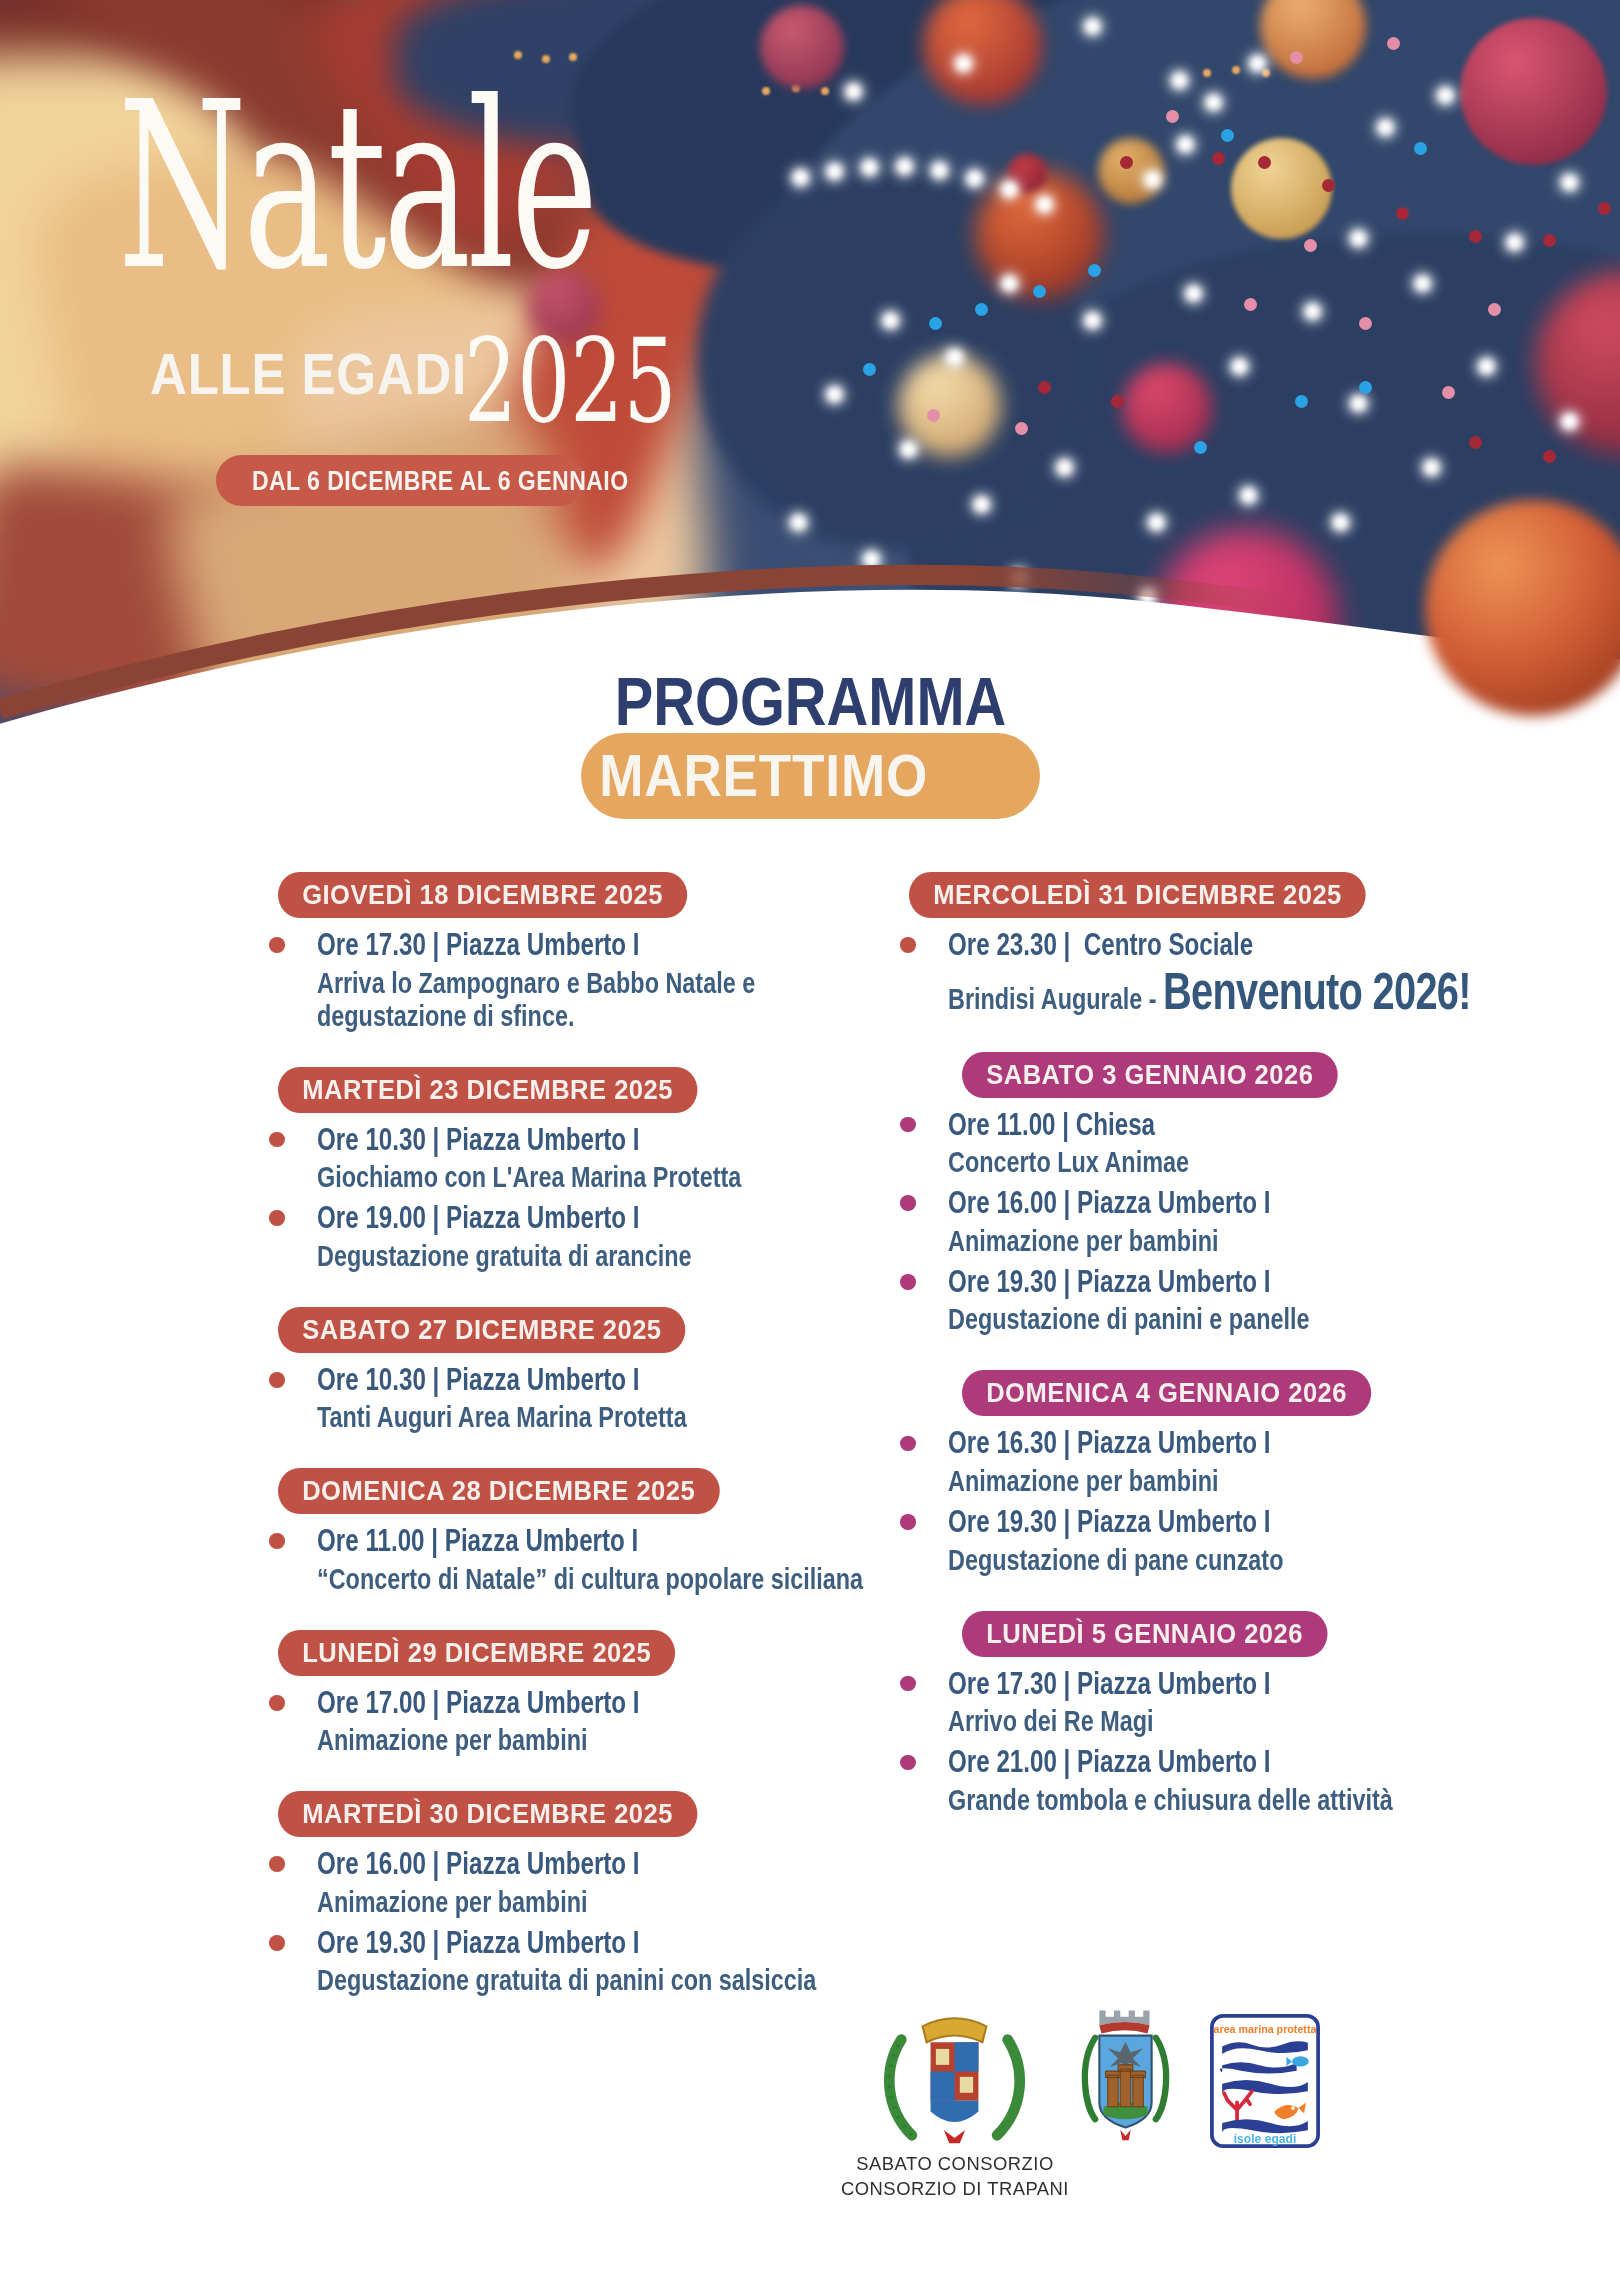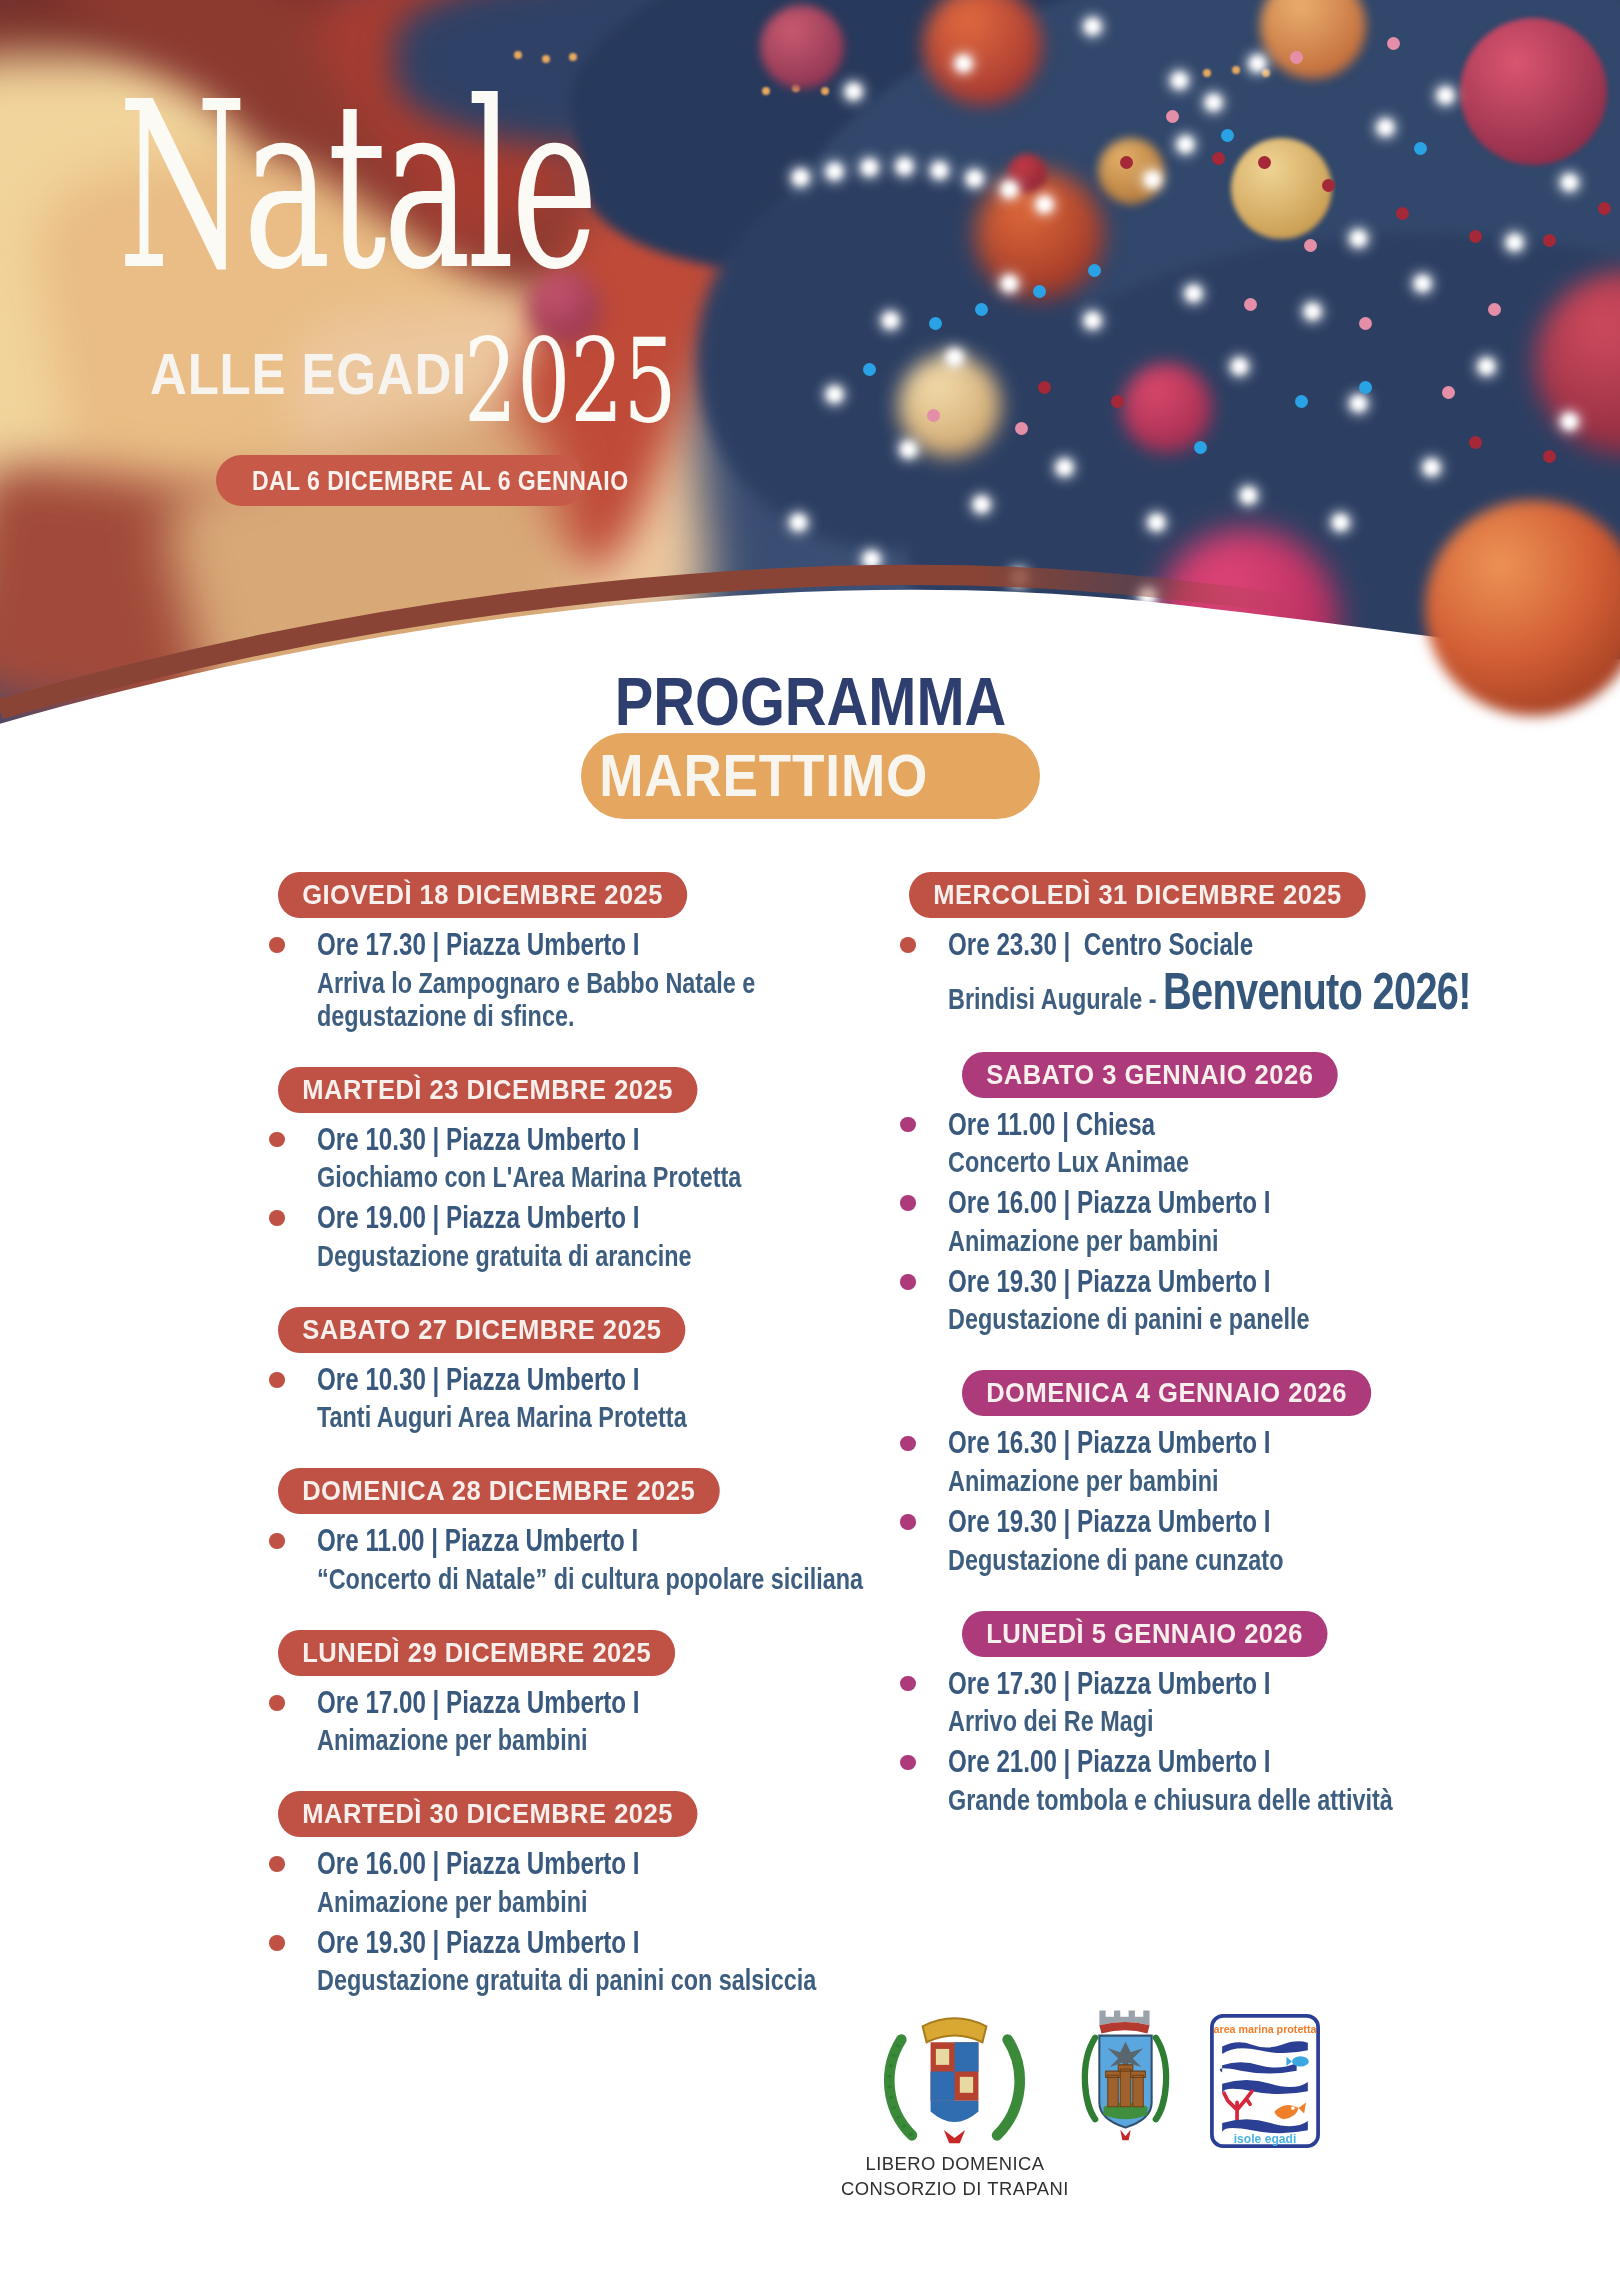--- a/index.html
+++ b/index.html
@@ -336,21 +336,21 @@
       <rect x="42" y="22" width="36" height="44" fill="#b5412f"></rect>
       <rect x="60" y="22" width="18" height="22" fill="#2f6db0"></rect>
       <rect x="42" y="44" width="18" height="22" fill="#2f6db0"></rect>
       <path d="M42,66 L78,66 L78,74 Q60,90 42,74 Z" fill="#2f6db0"></path>
       <rect x="46" y="27" width="10" height="12" fill="#e8d9a0"></rect>
       <rect x="64" y="48" width="10" height="12" fill="#e8d9a0"></rect>
       <path d="M52,88 L60,94 L68,88 L64,98 L56,98 Z" fill="#c62828"></path>
     </svg>
   </div>
   <div id="logo-caption">
-    <div>LIBERO DOMENICA</div>
+    <div>SABATO CONSORZIO</div>
     <div>CONSORZIO DI TRAPANI</div>
   </div>
 
   <div class="logo" style="left:1068px;top:2005px;">
     <svg width="115" height="149" viewBox="0 0 110 140">
       <path d="M30,4 L36,4 L36,10 L44,10 L44,4 L50,4 L50,10 L58,10 L58,4 L64,4 L64,10 L72,10 L72,4 L78,4 L78,18 Q55,12 30,18 Z" fill="#9aa3ab"></path>
       <path d="M30,18 Q55,12 78,18 L76,26 Q55,20 32,26 Z" fill="#b23a2e"></path>
       <path d="M26,30 C10,55 16,95 26,108" fill="none" stroke="#2e7d32" stroke-width="6" stroke-linecap="round"></path>
       <path d="M84,30 C100,55 94,95 84,108" fill="none" stroke="#2e7d32" stroke-width="6" stroke-linecap="round"></path>
       <path d="M30,28 L80,28 L80,92 Q80,108 55,116 Q30,108 30,92 Z" fill="#5aa7e0" stroke="#33516e" stroke-width="2"></path>

